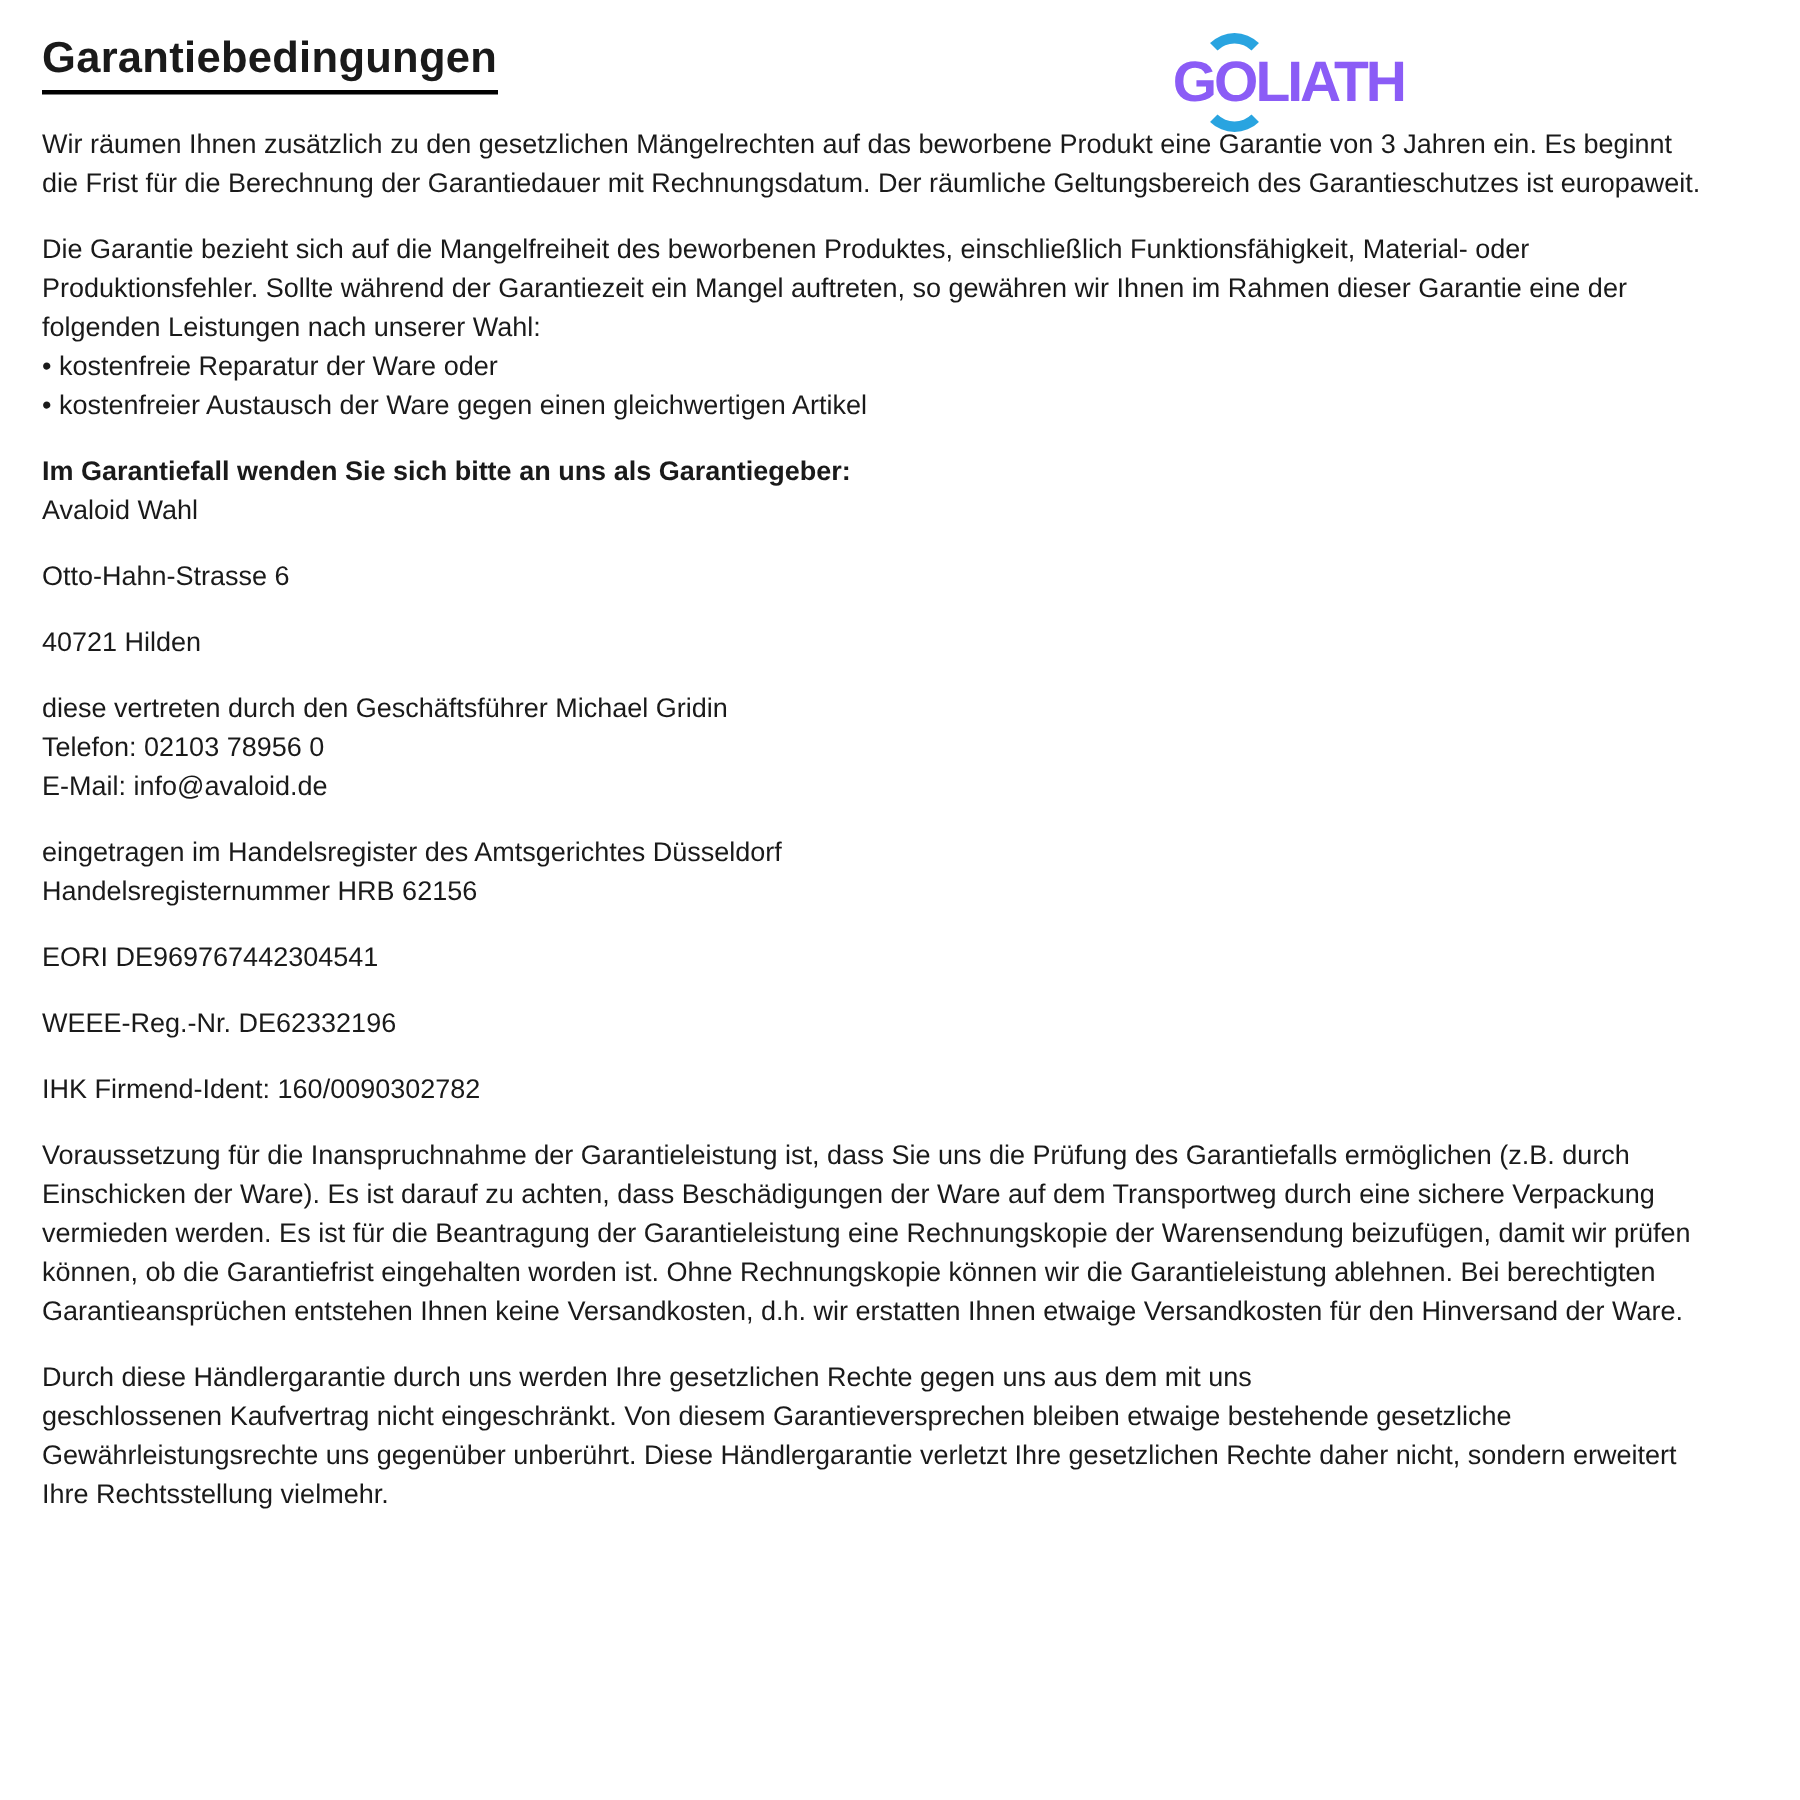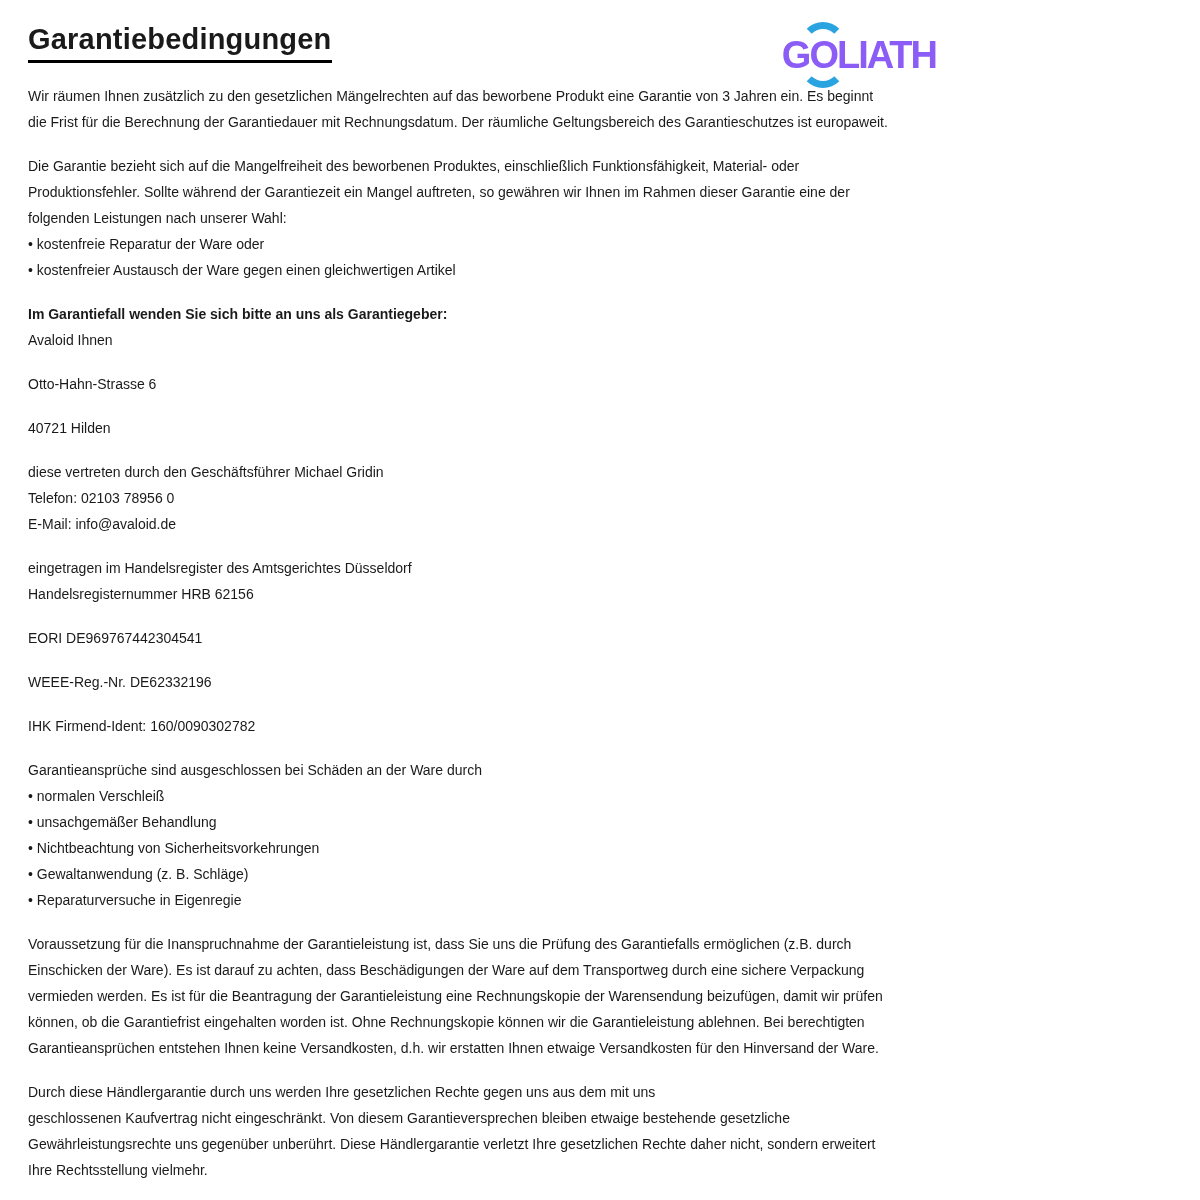--- a/index.html
+++ b/index.html
@@ -42,21 +42,21 @@
     position: absolute;
     left: 50%;
     width: 46px; height: 46px;
     margin-left: -23px;
     border: 7px solid transparent;
     border-radius: 50%;
   }
   .arc-top    { top: -12px;  border-top-color: #29a4e0; }
   .arc-bottom { bottom: -10px; border-bottom-color: #29a4e0; }
   .para {
-    font-size: 14px;
+    font-size: 18px;
     line-height: 26px;
     margin: 0 0 18px 0;
     white-space: pre;
   }
   .bold { font-weight: bold; }
   .block { display: block; white-space: pre; }
 </style>
 </head>
 <body>
 
@@ -71,45 +71,39 @@
 
   <p class="para">Wir räumen Ihnen zusätzlich zu den gesetzlichen Mängelrechten auf das beworbene Produkt eine Garantie von 3 Jahren ein. Es beginnt
 die Frist für die Berechnung der Garantiedauer mit Rechnungsdatum. Der räumliche Geltungsbereich des Garantieschutzes ist europaweit.</p>
 
   <p class="para">Die Garantie bezieht sich auf die Mangelfreiheit des beworbenen Produktes, einschließlich Funktionsfähigkeit, Material- oder
 Produktionsfehler. Sollte während der Garantiezeit ein Mangel auftreten, so gewähren wir Ihnen im Rahmen dieser Garantie eine der
 folgenden Leistungen nach unserer Wahl:
 • kostenfreie Reparatur der Ware oder
 • kostenfreier Austausch der Ware gegen einen gleichwertigen Artikel</p>
 
-  <p class="para"><span class="bold block">Im Garantiefall wenden Sie sich bitte an uns als Garantiegeber:</span><span class="block">Avaloid Ihnen</span></p>
+  <p class="para"><span class="bold block">Im Garantiefall wenden Sie sich bitte an uns als Garantiegeber:</span><span class="block">Avaloid Wahl</span></p>
 
   <p class="para">Otto-Hahn-Strasse 6</p>
 
   <p class="para">40721 Hilden</p>
 
   <p class="para">diese vertreten durch den Geschäftsführer Michael Gridin
 Telefon: 02103 78956 0
 E-Mail: info@avaloid.de</p>
 
   <p class="para">eingetragen im Handelsregister des Amtsgerichtes Düsseldorf
 Handelsregisternummer HRB 62156</p>
 
   <p class="para">EORI DE969767442304541</p>
 
   <p class="para">WEEE-Reg.-Nr. DE62332196</p>
 
   <p class="para">IHK Firmend-Ident: 160/0090302782</p>
 
-  <p class="para">Garantieansprüche sind ausgeschlossen bei Schäden an der Ware durch
-• normalen Verschleiß
-• unsachgemäßer Behandlung
-• Nichtbeachtung von Sicherheitsvorkehrungen
-• Gewaltanwendung (z. B. Schläge)
-• Reparaturversuche in Eigenregie</p>
 
   <p class="para">Voraussetzung für die Inanspruchnahme der Garantieleistung ist, dass Sie uns die Prüfung des Garantiefalls ermöglichen (z.B. durch
 Einschicken der Ware). Es ist darauf zu achten, dass Beschädigungen der Ware auf dem Transportweg durch eine sichere Verpackung
 vermieden werden. Es ist für die Beantragung der Garantieleistung eine Rechnungskopie der Warensendung beizufügen, damit wir prüfen
 können, ob die Garantiefrist eingehalten worden ist. Ohne Rechnungskopie können wir die Garantieleistung ablehnen. Bei berechtigten
 Garantieansprüchen entstehen Ihnen keine Versandkosten, d.h. wir erstatten Ihnen etwaige Versandkosten für den Hinversand der Ware.</p>
 
   <p class="para">Durch diese Händlergarantie durch uns werden Ihre gesetzlichen Rechte gegen uns aus dem mit uns
 geschlossenen Kaufvertrag nicht eingeschränkt. Von diesem Garantieversprechen bleiben etwaige bestehende gesetzliche
 Gewährleistungsrechte uns gegenüber unberührt. Diese Händlergarantie verletzt Ihre gesetzlichen Rechte daher nicht, sondern erweitert

